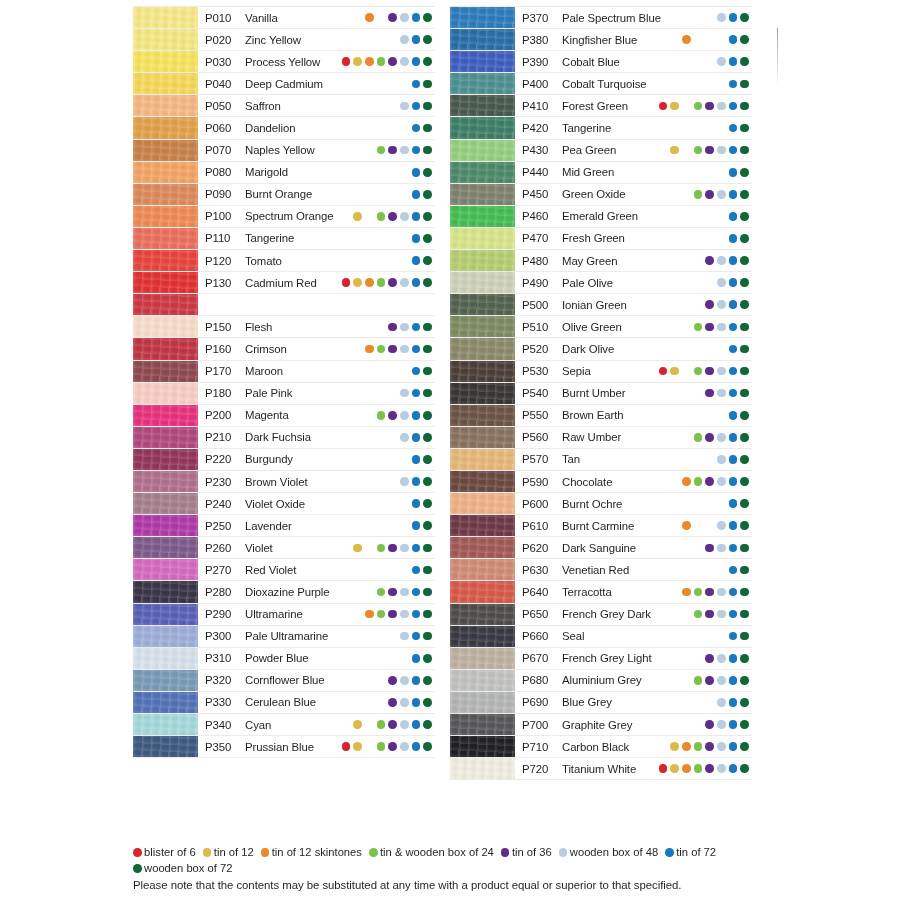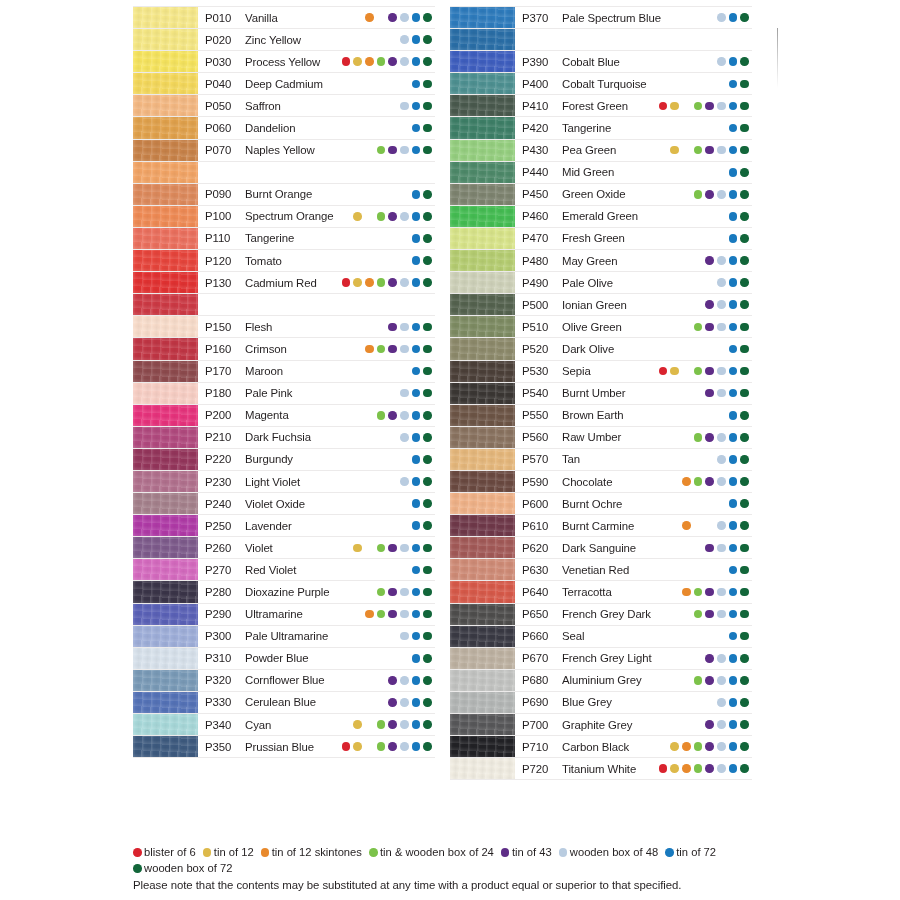--- a/index.html
+++ b/index.html
@@ -251,20 +251,34 @@
               <span class="dot" style="background: rgb(185, 204, 224);"></span>
               <span class="dot" style="background: rgb(24, 121, 190);"></span>
               <span class="dot" style="background: rgb(18, 102, 58);"></span>
             </div>
           </div>
         </div>
         <div class="row">
           <div class="swatch" style="background: rgb(243, 165, 102);">
             <div class="tex"></div>
           </div>
+          <div class="meta">
+            <span class="code">P080</span>
+            <span class="cname">Marigold</span>
+            <div class="dots">
+              <span class="dot" style="background: transparent;"></span>
+              <span class="dot" style="background: transparent;"></span>
+              <span class="dot" style="background: transparent;"></span>
+              <span class="dot" style="background: transparent;"></span>
+              <span class="dot" style="background: transparent;"></span>
+              <span class="dot" style="background: transparent;"></span>
+              <span class="dot" style="background: rgb(24, 121, 190);"></span>
+              <span class="dot" style="background: rgb(18, 102, 58);"></span>
+            </div>
+          </div>
         </div>
         <div class="row">
           <div class="swatch" style="background: rgb(222, 138, 92);">
             <div class="tex"></div>
           </div>
           <div class="meta">
             <span class="code">P090</span>
             <span class="cname">Burnt Orange</span>
             <div class="dots">
               <span class="dot" style="background: transparent;"></span>
@@ -491,21 +505,21 @@
               <span class="dot" style="background: rgb(18, 102, 58);"></span>
             </div>
           </div>
         </div>
         <div class="row">
           <div class="swatch" style="background: rgb(178, 113, 142);">
             <div class="tex"></div>
           </div>
           <div class="meta">
             <span class="code">P230</span>
-            <span class="cname">Light Violet</span>
+            <span class="cname">Brown Violet</span>
             <div class="dots">
               <span class="dot" style="background: transparent;"></span>
               <span class="dot" style="background: transparent;"></span>
               <span class="dot" style="background: transparent;"></span>
               <span class="dot" style="background: transparent;"></span>
               <span class="dot" style="background: transparent;"></span>
               <span class="dot" style="background: rgb(185, 204, 224);"></span>
               <span class="dot" style="background: rgb(24, 121, 190);"></span>
               <span class="dot" style="background: rgb(18, 102, 58);"></span>
             </div>
@@ -756,20 +770,34 @@
               <span class="dot" style="background: transparent;"></span>
               <span class="dot" style="background: rgb(185, 204, 224);"></span>
               <span class="dot" style="background: rgb(24, 121, 190);"></span>
               <span class="dot" style="background: rgb(18, 102, 58);"></span>
             </div>
           </div>
         </div>
         <div class="row">
           <div class="swatch" style="background: rgb(42, 111, 168);">
             <div class="tex"></div>
+          </div>
+          <div class="meta">
+            <span class="code">P380</span>
+            <span class="cname">Kingfisher Blue</span>
+            <div class="dots">
+              <span class="dot" style="background: transparent;"></span>
+              <span class="dot" style="background: transparent;"></span>
+              <span class="dot" style="background: rgb(232, 137, 44);"></span>
+              <span class="dot" style="background: transparent;"></span>
+              <span class="dot" style="background: transparent;"></span>
+              <span class="dot" style="background: transparent;"></span>
+              <span class="dot" style="background: rgb(24, 121, 190);"></span>
+              <span class="dot" style="background: rgb(18, 102, 58);"></span>
+            </div>
           </div>
         </div>
         <div class="row">
           <div class="swatch" style="background: rgb(63, 95, 192);">
             <div class="tex"></div>
           </div>
           <div class="meta">
             <span class="code">P390</span>
             <span class="cname">Cobalt Blue</span>
             <div class="dots">
@@ -1410,21 +1438,21 @@
         <span class="item">
           <span class="dot" style="background: rgb(232, 137, 44);"></span>
           <span>tin of 12 skintones</span>
         </span>
         <span class="item">
           <span class="dot" style="background: rgb(124, 194, 74);"></span>
           <span>tin &amp; wooden box of 24</span>
         </span>
         <span class="item">
           <span class="dot" style="background: rgb(94, 45, 135);"></span>
-          <span>tin of 43</span>
+          <span>tin of 36</span>
         </span>
         <span class="item">
           <span class="dot" style="background: rgb(185, 204, 224);"></span>
           <span>wooden box of 48</span>
         </span>
         <span class="item">
           <span class="dot" style="background: rgb(24, 121, 190);"></span>
           <span>tin of 72</span>
         </span>
         <span class="item">

